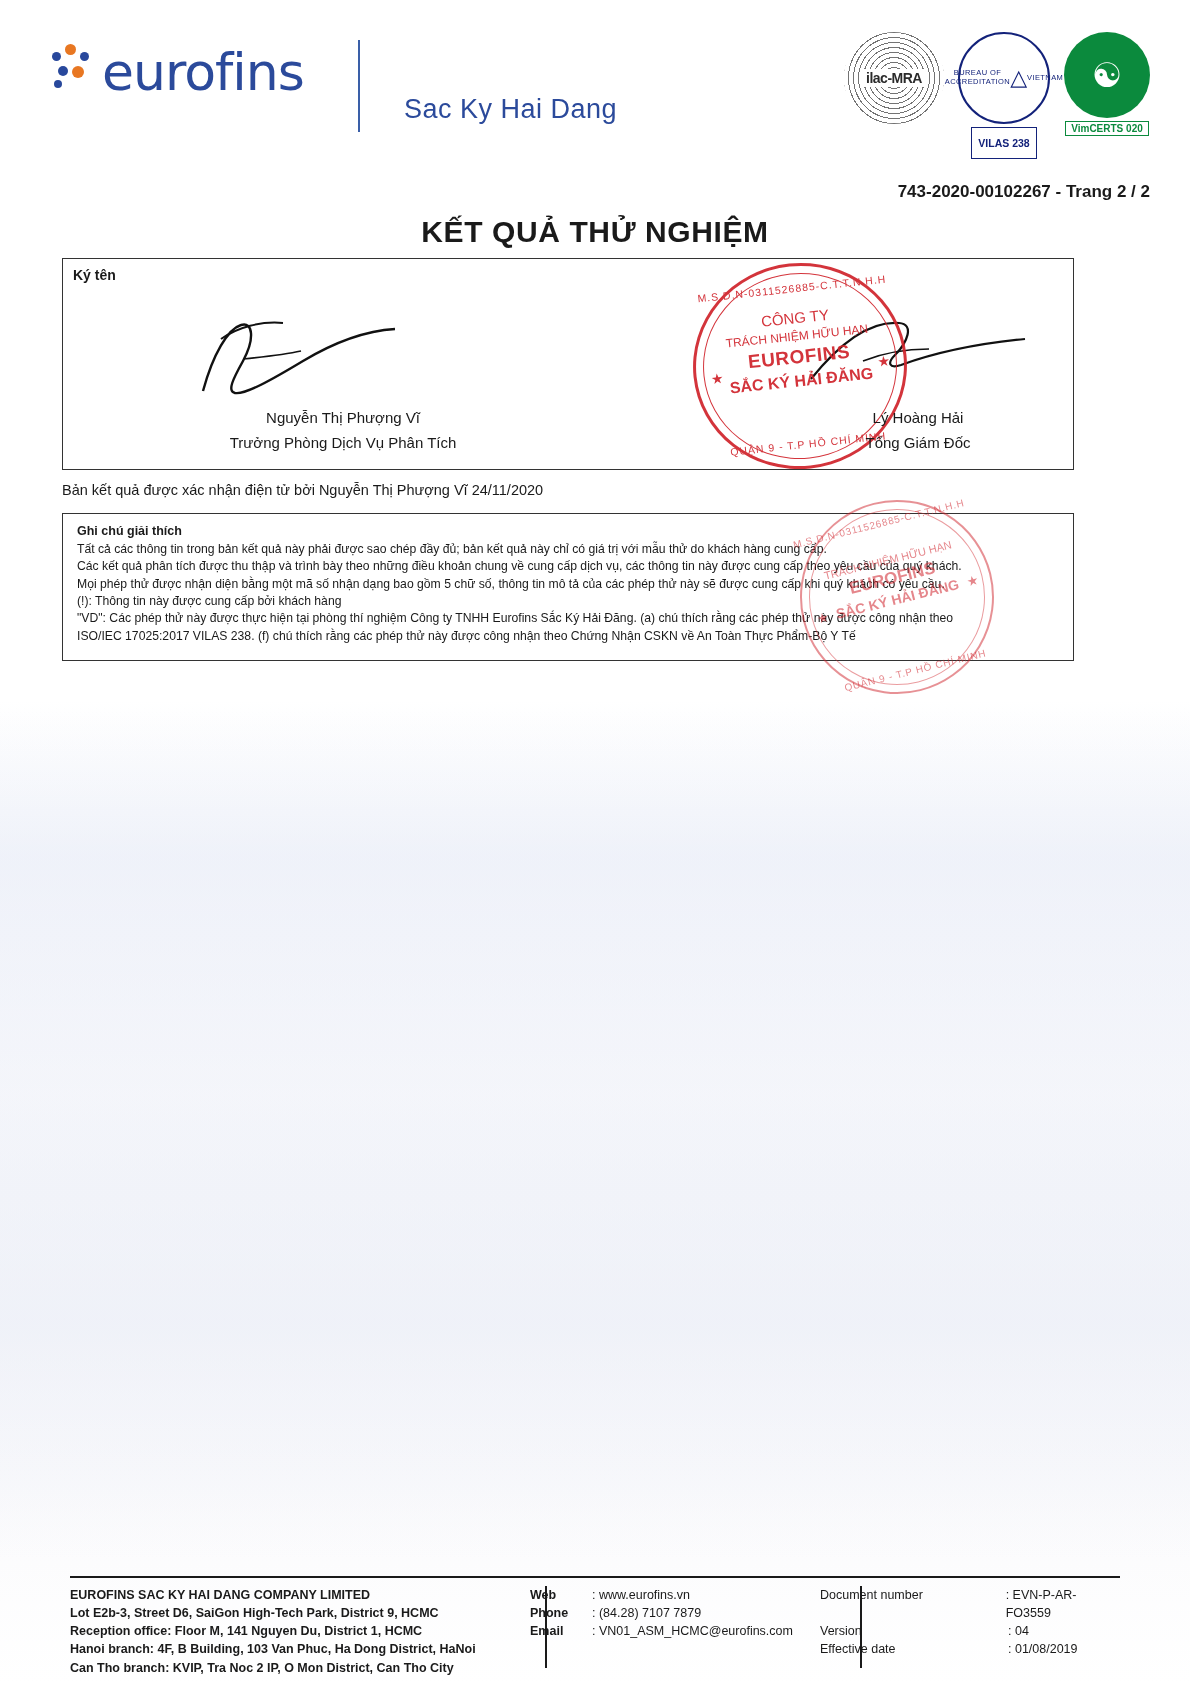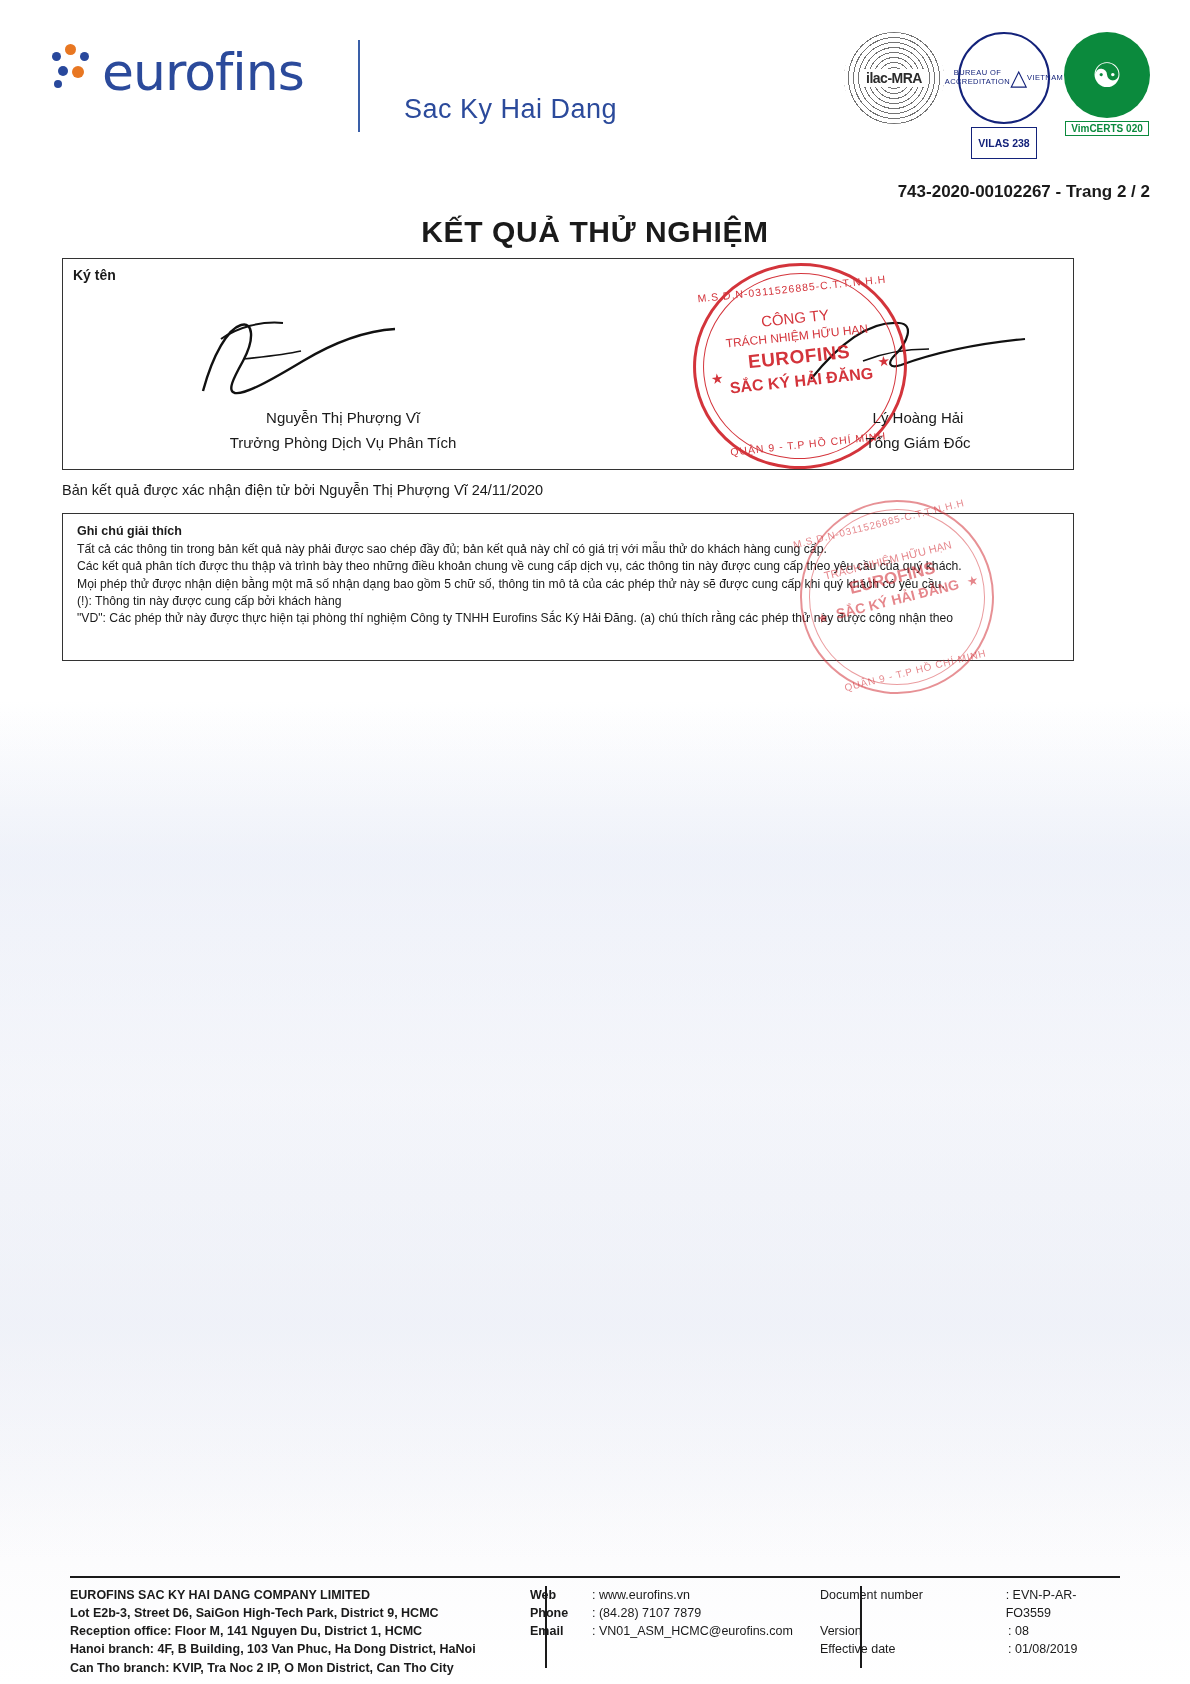--- a/index.html
+++ b/index.html
@@ -445,20 +445,21 @@
 
   <div class="e-confirm">Bản kết quả được xác nhận điện tử bởi Nguyễn Thị Phượng Vĩ 24/11/2020</div>
 
   <div class="notes-box">
     <div class="notes-title">Ghi chú giải thích</div>
     <p>Tất cả các thông tin trong bản kết quả này phải được sao chép đầy đủ; bản kết quả này chỉ có giá trị với mẫu thử do khách hàng cung cấp.</p>
     <p>Các kết quả phân tích được thu thập và trình bày theo những điều khoản chung về cung cấp dịch vụ, các thông tin này được cung cấp theo yêu cầu của quý khách.</p>
     <p>Mọi phép thử được nhận diện bằng một mã số nhận dạng bao gồm 5 chữ số, thông tin mô tả của các phép thử này sẽ được cung cấp khi quý khách có yêu cầu.</p>
     <p>(!): Thông tin này được cung cấp bởi khách hàng</p>
     <p>"VD": Các phép thử này được thực hiện tại phòng thí nghiệm Công ty TNHH Eurofins Sắc Ký Hải Đăng. (a) chú thích rằng các phép thử này được công nhận theo</p>
+    <p>ISO/IEC 17025:2017 VILAS 238. (f) chú thích rằng các phép thử này được công nhận theo Chứng Nhận CSKN về An Toàn Thực Phẩm-Bộ Y Tế</p>
   </div>
 
   <div class="stamp-faded">
     <div class="sf-top">M.S.D.N-0311526885-C.T.T.N.H.H</div>
     <div class="sf-core">
       <div class="a">TRÁCH NHIỆM HỮU HẠN</div>
       <div class="b">EUROFINS</div>
       <div class="c">SẮC KÝ HẢI ĐĂNG</div>
     </div>
     <div class="sf-star l">★</div>
@@ -496,21 +497,21 @@
       </div>
     </div>
 
     <div class="f-col-right">
       <div class="row">
         <span class="k">Document number</span>
         <span class="v">: EVN-P-AR-FO3559</span>
       </div>
       <div class="row">
         <span class="k">Version</span>
-        <span class="v">: 08</span>
+        <span class="v">: 04</span>
       </div>
       <div class="row">
         <span class="k">Effective date</span>
         <span class="v">: 01/08/2019</span>
       </div>
     </div>
   </div>
 
 </div>
 

